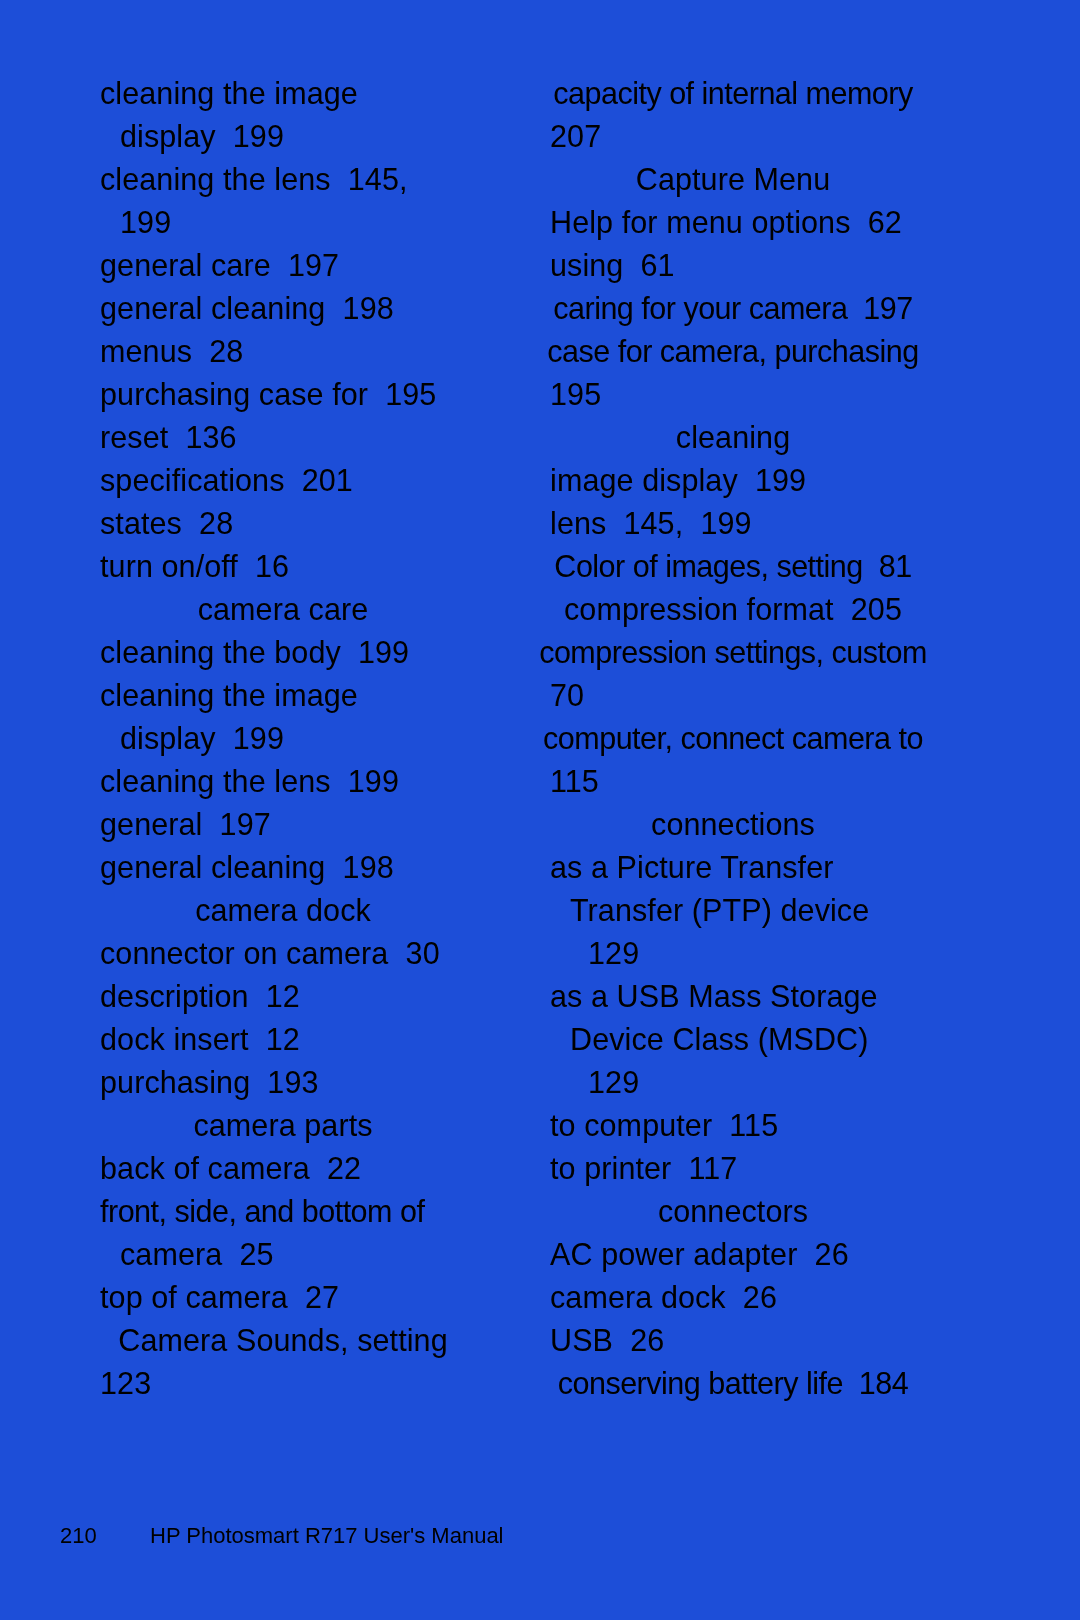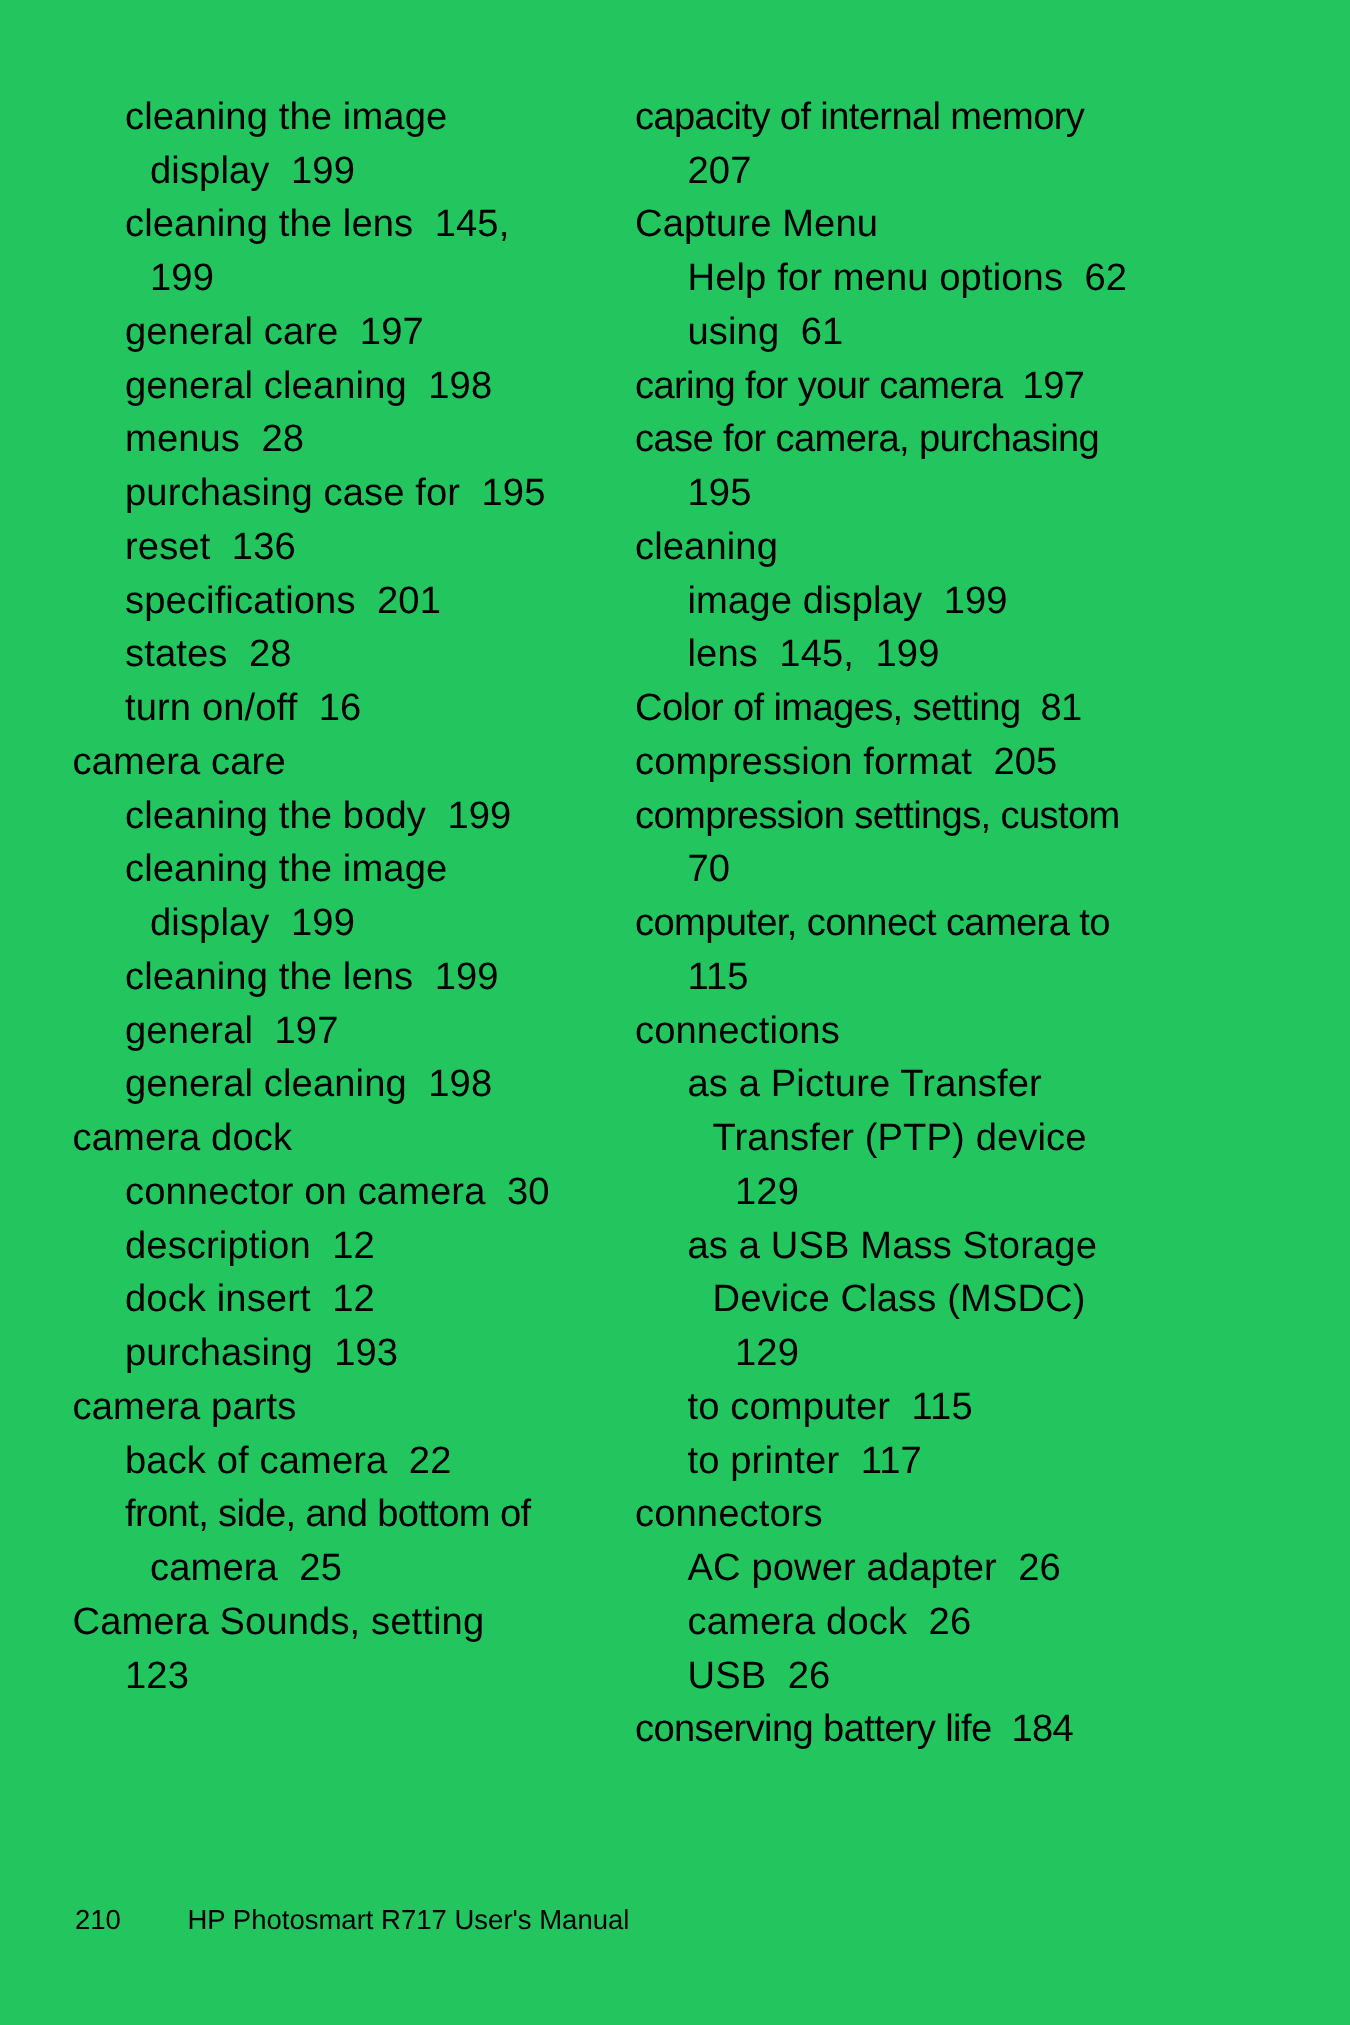--- a/index.html
+++ b/index.html
@@ -4,21 +4,21 @@
 <style>
   html, body {
     margin: 0;
     padding: 0;
     background: #ffffff;
   }
   .page {
     position: relative;
     width: 1080px;
     height: 1620px;
-    background: #22c55e;
+    background: #1d4ed8;
     font-family: "Liberation Sans", sans-serif;
     color: #000000;
     overflow: hidden;
   }
   .columns {
     position: absolute;
     top: 72px;
     left: 0;
     width: 1080px;
     display: flex;
@@ -32,21 +32,21 @@
   .column.right { margin-left: 0px; }
 
   .entry {
     font-size: 30.5px;
     line-height: 43px;
     letter-spacing: 0.1px;
     white-space: pre;
     font-weight: 400;
   }
   
-  .lvl0 { padding-left: 0px; }
+  .lvl0 { padding-left: 0px; text-align: center; }
   .lvl1 { padding-left: 42px; }
   .lvl2 { padding-left: 62px; }
   .lvl3 { padding-left: 80px; }
 
   
   .tight { letter-spacing: -0.5px; }
 
   .footer {
     position: absolute;
     left: 60px;
@@ -86,20 +86,21 @@
         <div class="entry lvl1">general cleaning  198</div>
         <div class="entry lvl0">camera dock</div>
         <div class="entry lvl1">connector on camera  30</div>
         <div class="entry lvl1">description  12</div>
         <div class="entry lvl1">dock insert  12</div>
         <div class="entry lvl1">purchasing  193</div>
         <div class="entry lvl0">camera parts</div>
         <div class="entry lvl1">back of camera  22</div>
         <div class="entry lvl1 tight">front, side, and bottom of</div>
         <div class="entry lvl2">camera  25</div>
+        <div class="entry lvl1">top of camera  27</div>
         <div class="entry lvl0">Camera Sounds, setting</div>
         <div class="entry lvl1">123</div>
       </div>
     <div class="column right" id="col-right">
         <div class="entry lvl0 tight">capacity of internal memory</div>
         <div class="entry lvl1">207</div>
         <div class="entry lvl0">Capture Menu</div>
         <div class="entry lvl1">Help for menu options  62</div>
         <div class="entry lvl1">using  61</div>
         <div class="entry lvl0 tight">caring for your camera  197</div>

